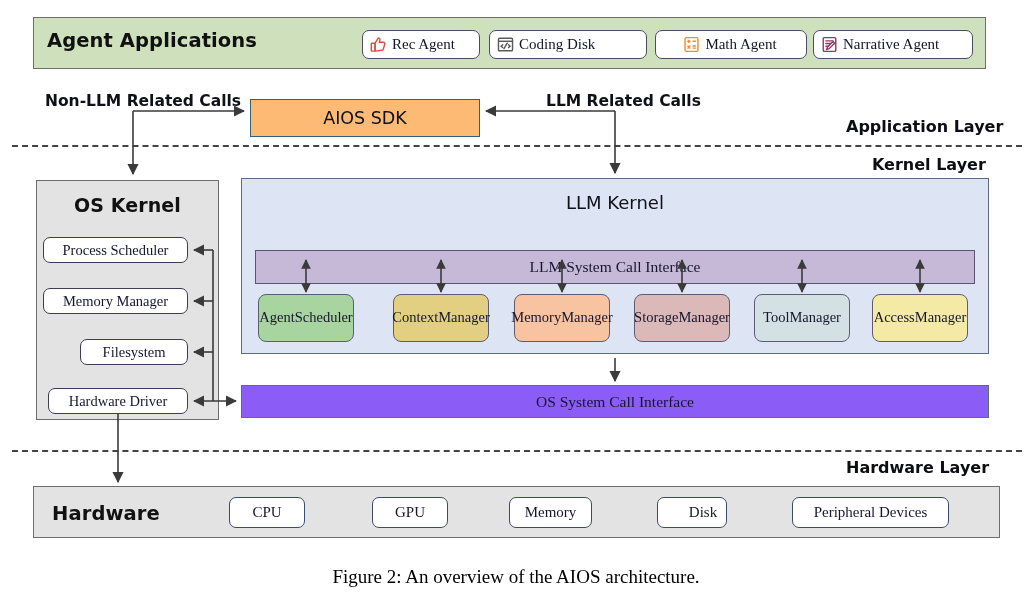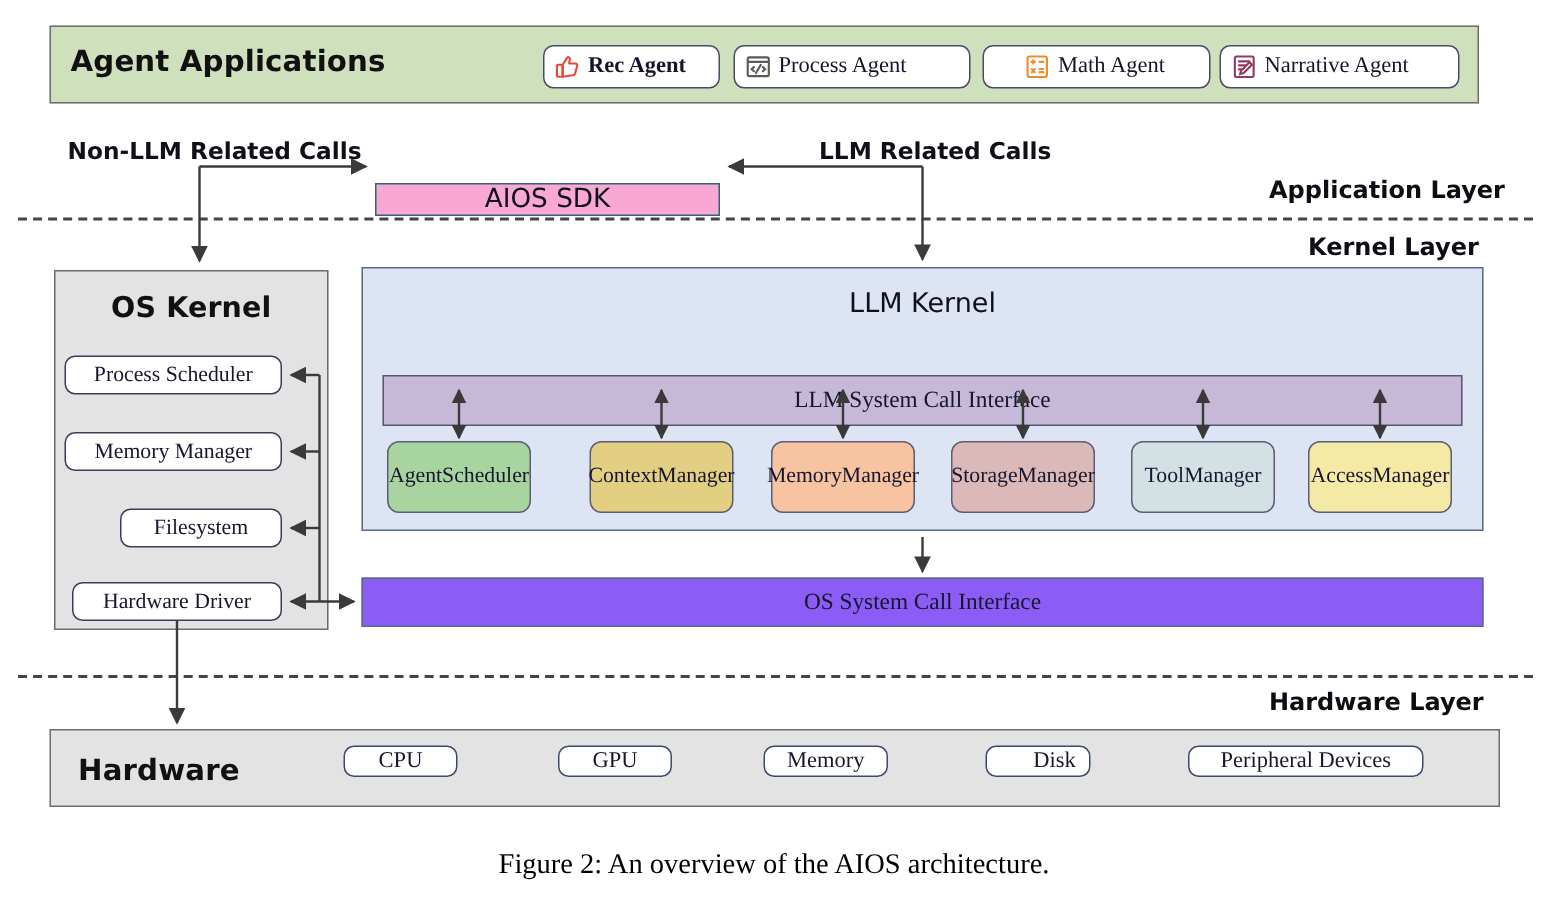--- a/index.html
+++ b/index.html
@@ -13,21 +13,21 @@
 
   
   #app-bar{left:33px;top:17px;width:953px;height:52px;background:#cfe0bd;border:1.5px solid #6e6e6e;}
   #app-bar-title{left:47px;top:29px;font-size:19.5px;}
   .agent-chip{height:29px;background:#fff;border:1.3px solid #4b4b63;border-radius:7px;
               display:flex;align-items:center;gap:4px;padding:0 9px 0 6px;top:30px;}
   .agent-chip .lbl{font-size:15px;font-family:"Liberation Serif",serif;color:#14142b;white-space:nowrap;}
   .ic{width:19px;height:19px;flex:0 0 19px;display:block;}
 
   
-  #aios-sdk{left:250px;top:99px;width:230px;height:22px;background:#f9a8d4;border:1.3px solid #31617c;margin-top:23px;}
+  #aios-sdk{left:250px;top:99px;width:230px;height:38px;background:#fdba74;border:1.3px solid #31617c;}
   #aios-sdk .t{font-family:"DejaVu Sans",sans-serif;font-size:17.5px;color:#101018;}
 
   
   .calls-lbl{font-family:"DejaVu Sans",sans-serif;font-weight:600;font-size:15.5px;color:#101018;white-space:nowrap;}
   .layer-lbl{font-family:"DejaVu Sans",sans-serif;font-weight:700;font-size:16px;color:#0d0d14;white-space:nowrap;}
 
   
   .dashline{height:0;border-top:2px dashed #444;}
 
   
@@ -46,38 +46,38 @@
        display:flex;flex-direction:row;align-items:center;justify-content:center;
        font-size:14.5px;line-height:1.22;color:#16162e;}
 
   
   #os-syscall{left:241px;top:385px;width:748px;height:33px;background:#8b5cf6;border:1.3px solid #5a6a88;}
   #os-syscall .t{font-size:15.5px;color:#16162e;}
 
   
   #hw-bar{left:33px;top:486px;width:967px;height:52px;background:#e3e3e3;border:1.5px solid #6e6e6e;}
   #hw-title{left:52px;top:502px;font-size:19.5px;}
-  .hw-box{height:21px;background:#fff;border:1.3px solid #3c4a6e;border-radius:7px;
+  .hw-box{height:31px;background:#fff;border:1.3px solid #3c4a6e;border-radius:7px;
           display:flex;align-items:center;justify-content:center;font-size:15px;color:#16162e;top:497px;}
 
   
   #caption{left:0;top:566px;width:1032px;text-align:center;font-size:19px;color:#000;}
 
   svg.overlay{position:absolute;left:0;top:0;width:1032px;height:607px;pointer-events:none;}
 </style>
 </head>
 <body>
 
 <div id="stage">
 
   <div class="abs" id="app-bar"></div>
   <div class="abs hand" id="app-bar-title">Agent Applications</div>
 
 
-  <div class="abs agent-chip" style="left:362px;width:118px;font-weight:bold;">
+  <div class="abs agent-chip" style="left:362px;width:118px;">
     <span class="ic">
       <svg viewBox="0 0 20 20" class="ic">
           <g fill="none" stroke="#e8483c" stroke-width="1.5" stroke-linejoin="round">
         <path d="M6.4 17V8.6l3.3-5.2c.9-.5 1.9.1 1.8 1.2l-.5 3.1h4.2c1 0 1.7.9 1.4 1.8l-1.5 5.4c-.2.7-.9 1.1-1.6 1.1z"></path>
         <rect x="2.4" y="8.6" width="4" height="8.4" rx=".8"></rect>
           </g>
         </svg>
     </span>
     <span class="lbl">Rec Agent</span>
   </div>
@@ -86,21 +86,21 @@
     <span class="ic">
       <svg viewBox="0 0 20 20" class="ic">
           <g fill="none" stroke="#5a5a5a" stroke-width="1.5">
         <rect x="2.6" y="3.4" width="14.8" height="13.2" rx="1.2"></rect>
         <path d="M2.6 6.6h14.8"></path>
         <path d="M8.4 14.4 11.8 8.6" stroke-linecap="round"></path>
         <path d="M7 10.2 5.4 11.8 7 13.2M13.2 10.2l1.6 1.6-1.6 1.4" stroke-linecap="round"></path>
           </g>
         </svg>
     </span>
-    <span class="lbl">Process Agent</span>
+    <span class="lbl">Coding Disk</span>
   </div>
 
   <div class="abs agent-chip" style="left:655px;width:152px;justify-content:center;">
     <span class="ic">
       <svg viewBox="0 0 20 20" class="ic">
           <g fill="none" stroke="#f08c2e" stroke-width="1.5">
         <rect x="3.2" y="2.8" width="13.6" height="14.4" rx="1.6"></rect>
         <path d="M6 6.6h2.4M7.2 5.4v2.4" stroke-linecap="round"></path>
         <path d="M11.6 6.6h2.6" stroke-linecap="round"></path>
         <path d="M6.2 11.6 8.3 13.8M8.3 11.6 6.2 13.8" stroke-linecap="round"></path>

